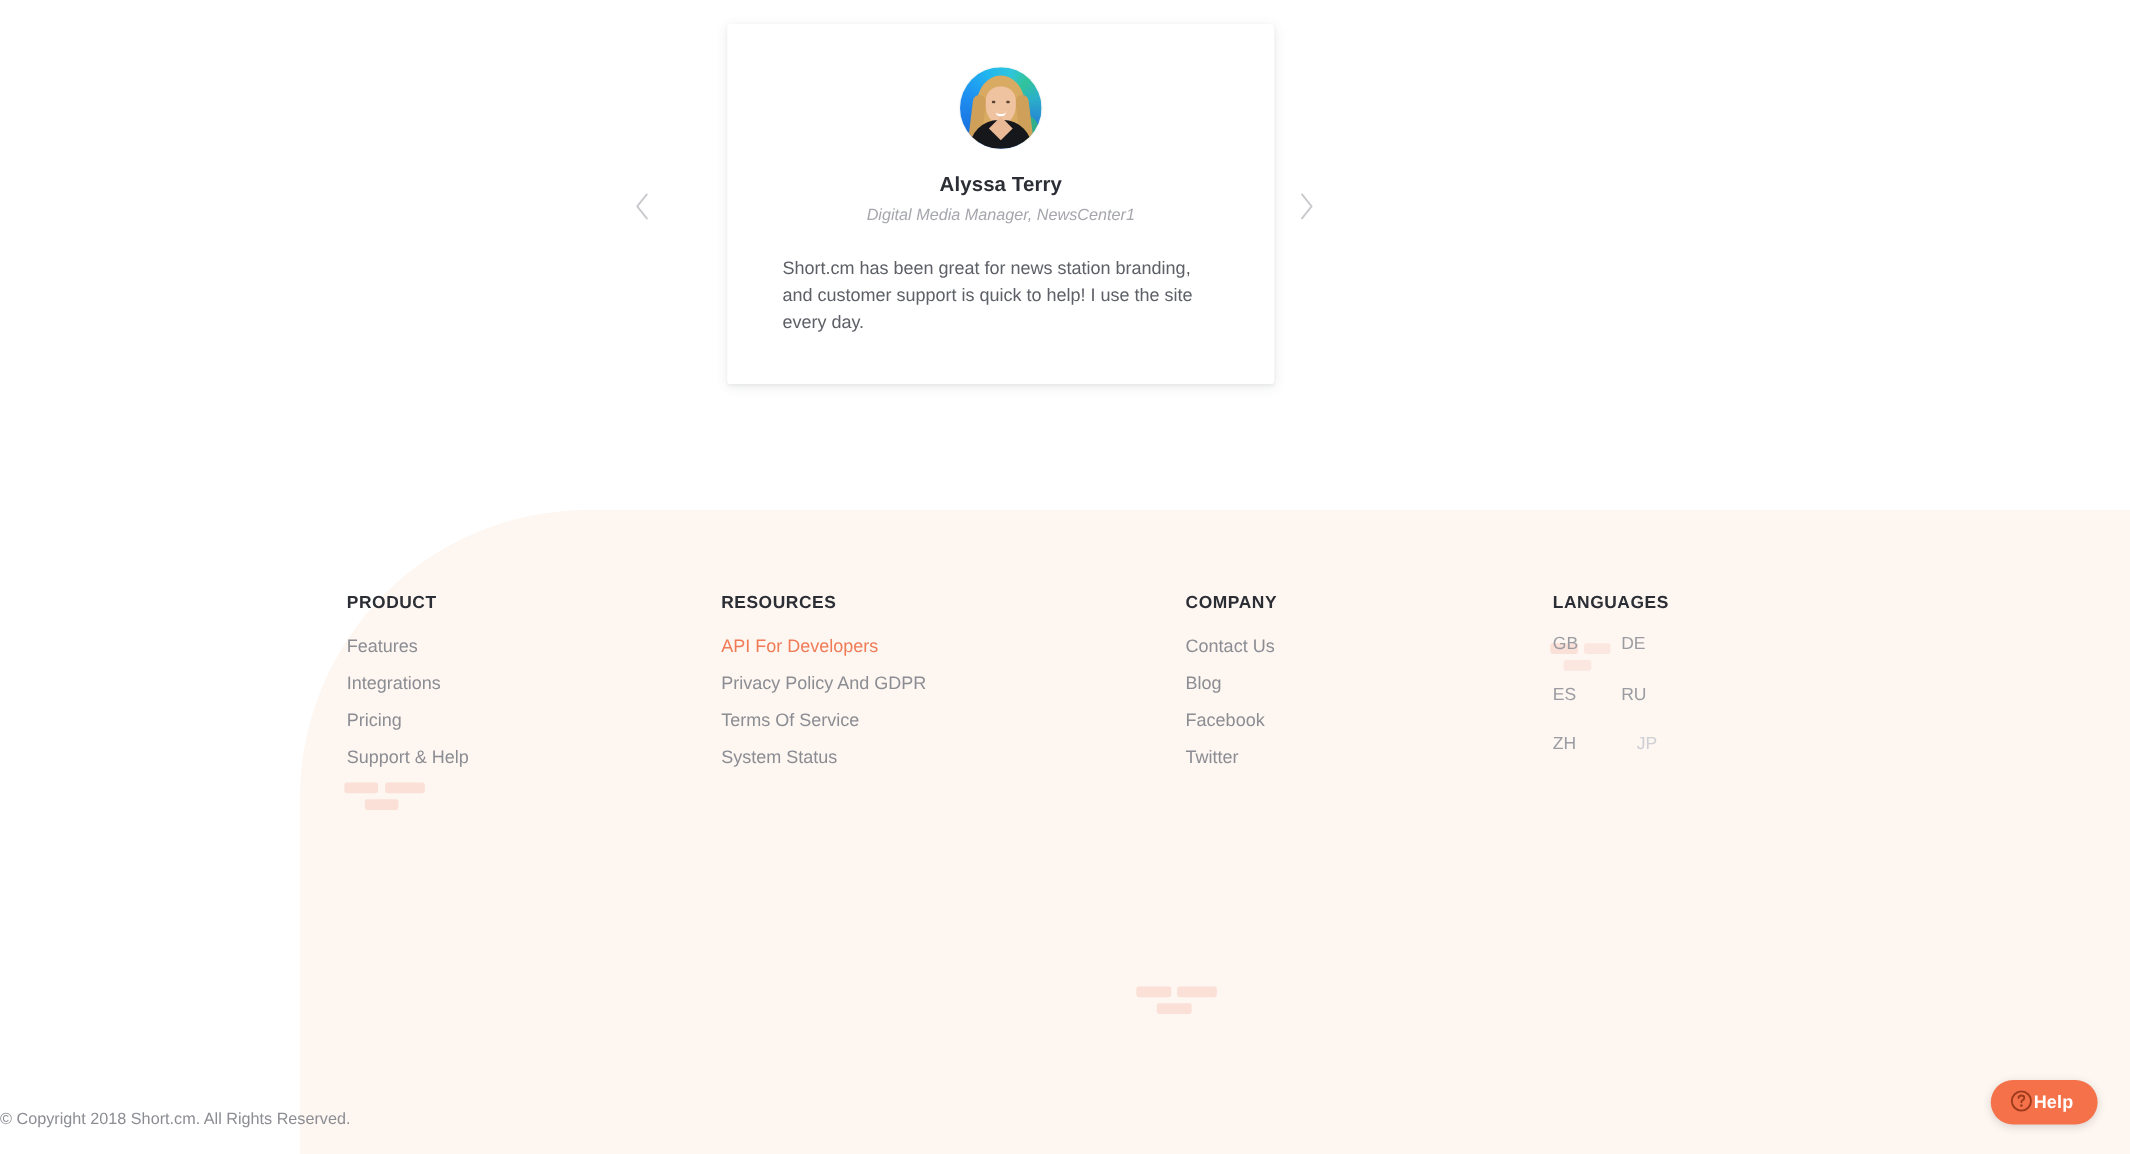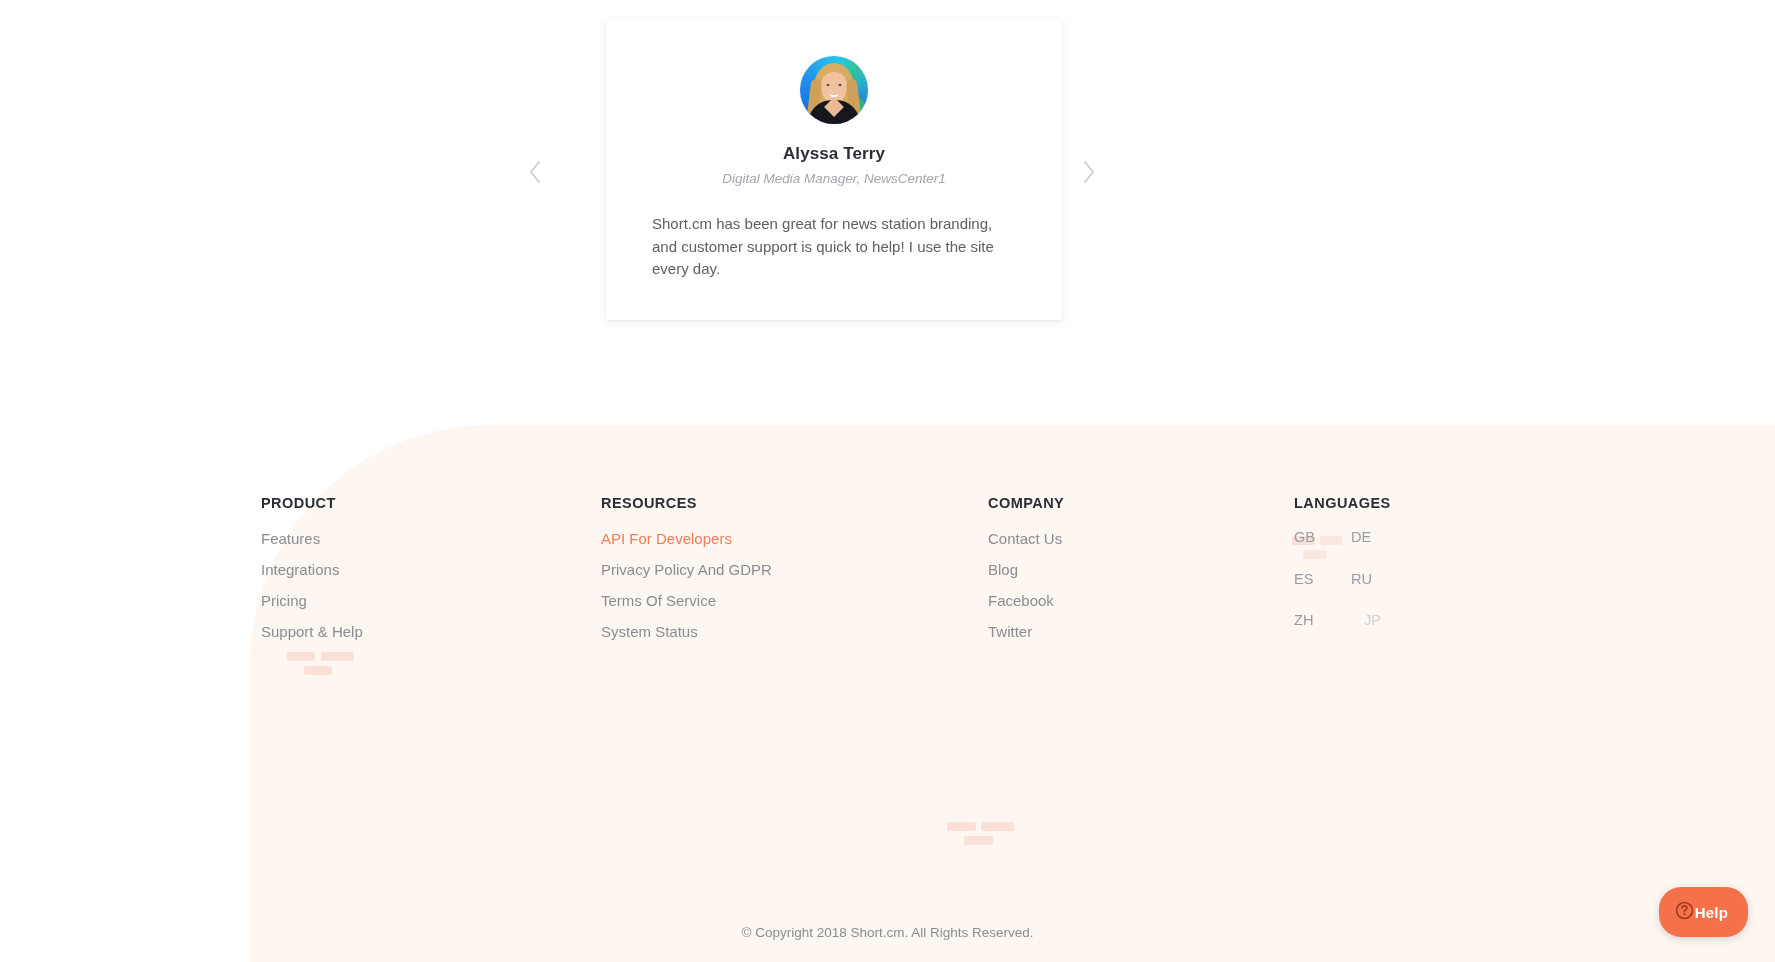--- a/index.html
+++ b/index.html
@@ -211,21 +211,21 @@
   }
   .deco.light { background: #fce7e0; }
 
   .footer-cols {
     position: absolute;
     left: 0; top: 0;
     width: 1775px;
   }
 
   .footer-col { position: absolute; top: 95px; }
-  .col-product   { left: 261px; }
+  .col-product   { left: 289px; }
   .col-resources { left: 601px; }
   .col-company   { left: 988px; }
   .col-languages { left: 1294px; }
 
   .col-title {
     font-size: 14.5px;
     font-weight: bold;
     color: #2c2e35;
     letter-spacing: 0.45px;
     margin-bottom: 18px;
@@ -255,31 +255,30 @@
     cursor: pointer;
     line-height: 1.2;
   }
   .lang-item.muted { color: #cfd0d4; margin-left: 13px; }
 
   .copyright {
     position: absolute;
     left: 0;
     top: 525px;
     width: 1775px;
-    text-align: center;
     font-size: 13.5px;
     color: #8b8d93;
   }
 
   
   .help-widget {
     position: absolute;
     right: 27px;
     bottom: 25px;
-    height: 50px;
+    height: 37px;
     padding: 0 20px 0 16px;
     background: #f4714a;
     border-radius: 22px;
     display: flex;
     align-items: center;
     gap: 1px;
     box-shadow: 0 2px 8px rgba(0,0,0,0.15);
     cursor: pointer;
     border: none;
   }

